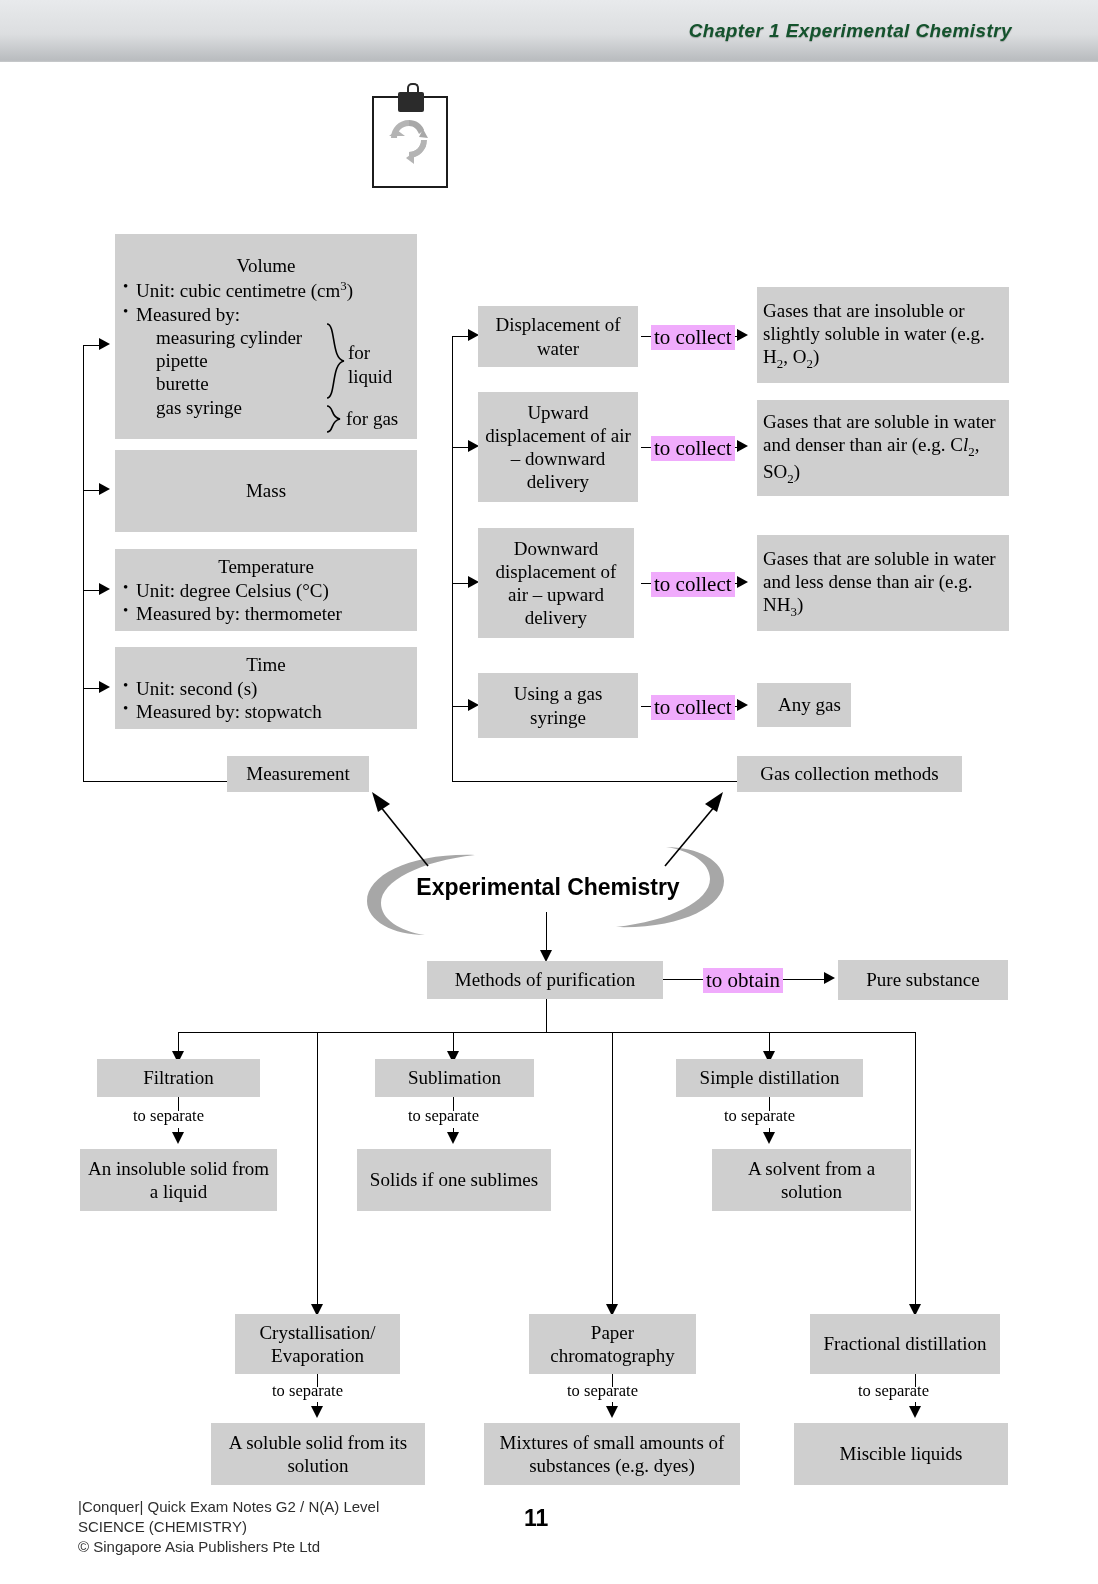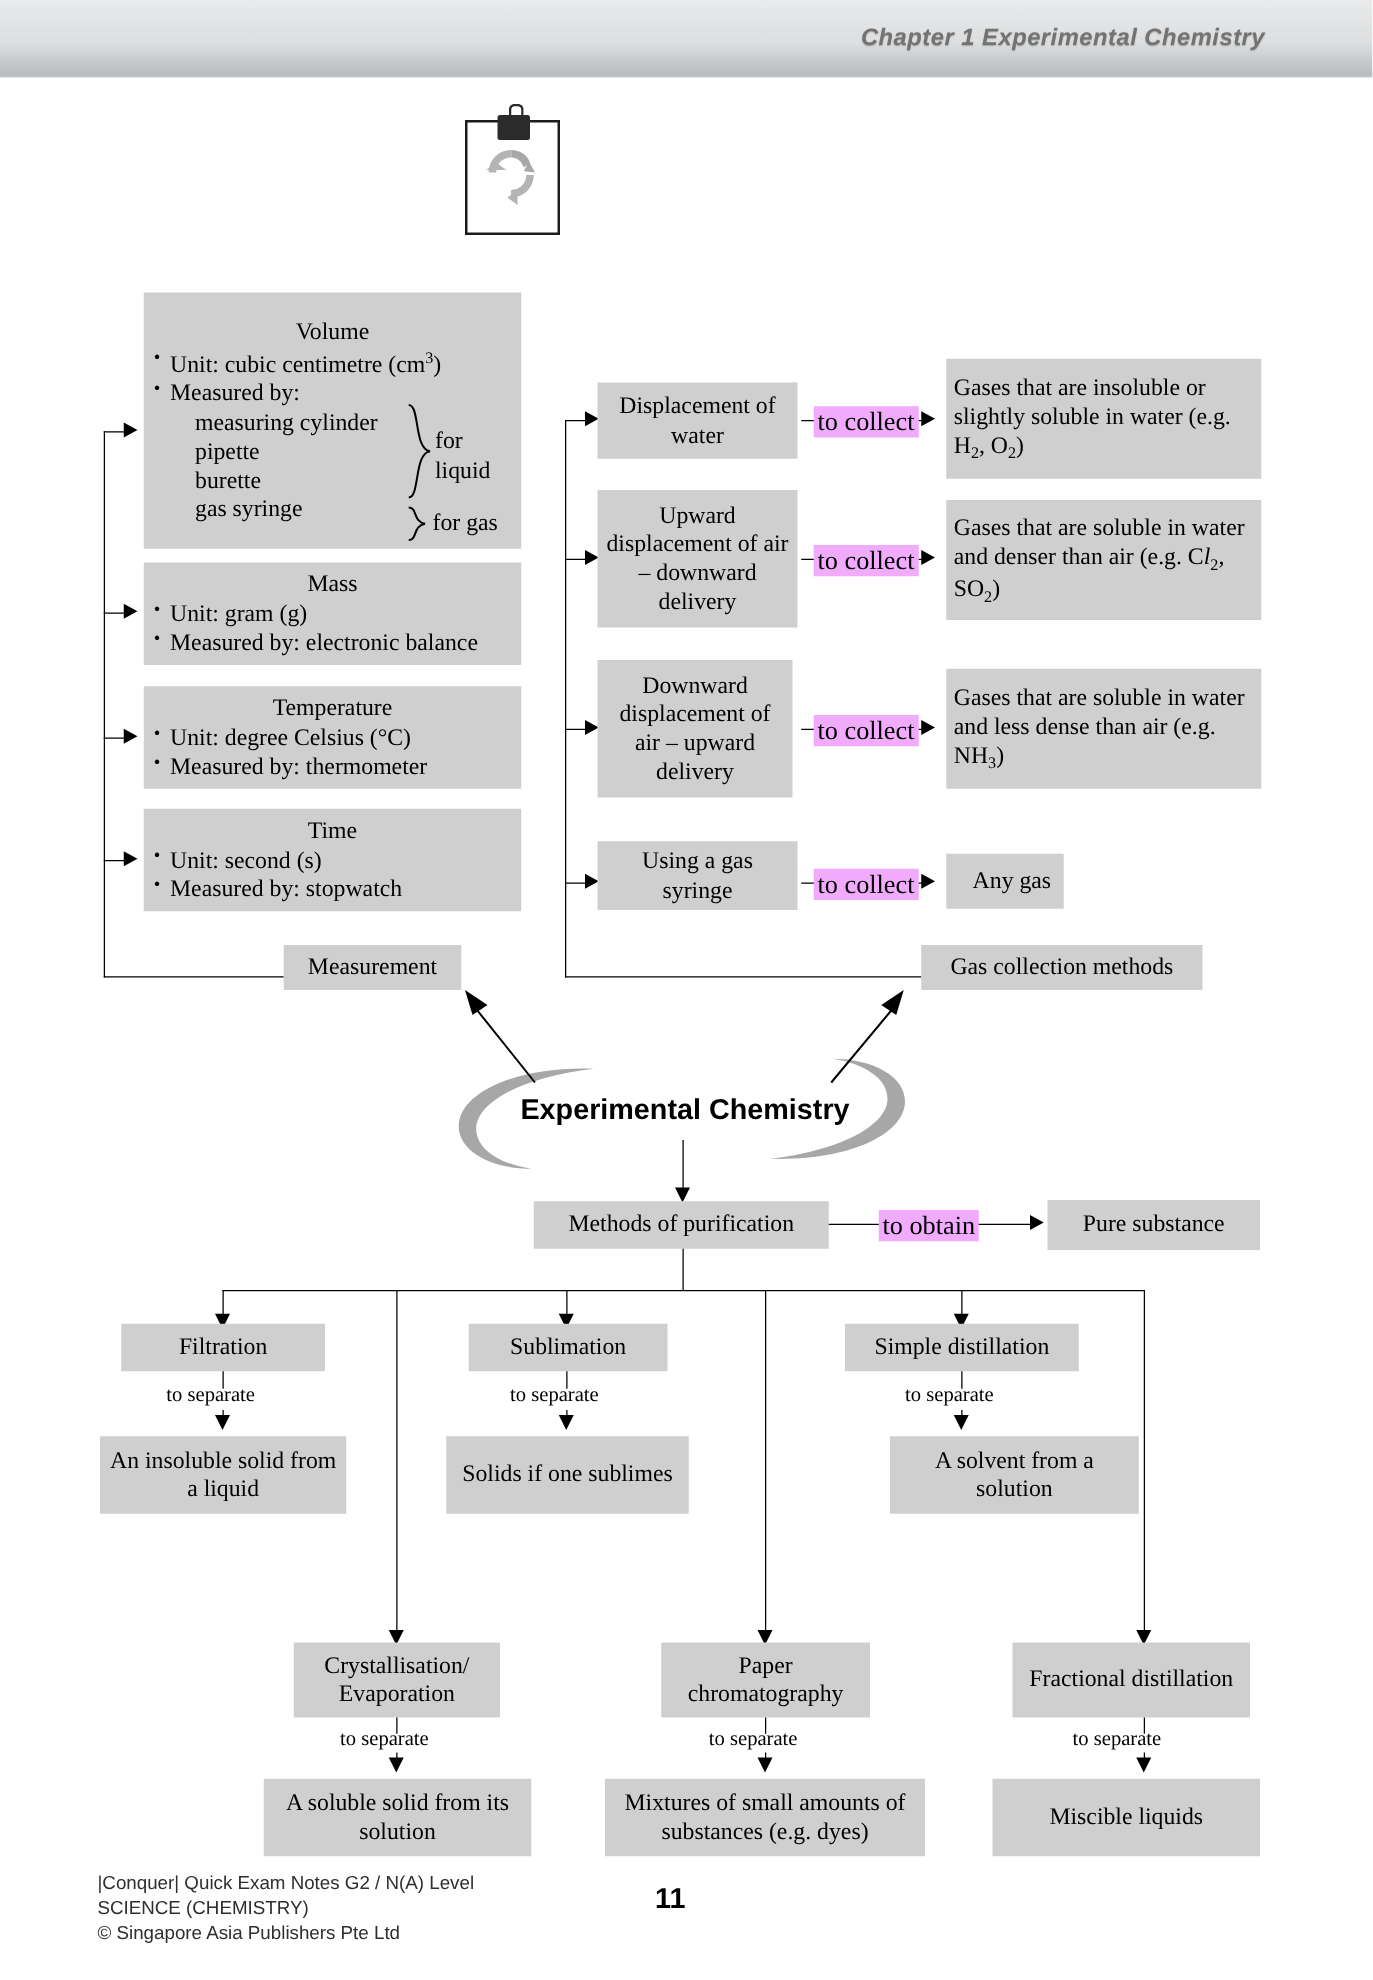--- a/index.html
+++ b/index.html
@@ -3,21 +3,21 @@
 <meta charset="utf-8">
 <style>
   html,body{margin:0;padding:0;background:#fff;}
   body{width:1098px;height:1584px;position:relative;overflow:hidden;
        font-family:"Liberation Serif","DejaVu Serif",serif;color:#000;}
 
   
   .topband{position:absolute;left:0;top:0;width:1098px;height:62px;
            background:linear-gradient(to bottom,#e8eaec 0%,#dcdee0 55%,#b9bcbf 97%,#c9cbcd 100%);}
   .chaptertitle{position:absolute;right:86px;top:20px;font-style:italic;font-weight:bold;
-                font-size:19px;color:#737373;font-family:"Liberation Sans","DejaVu Sans",sans-serif;
+                font-size:19px;color:#14532d;font-family:"Liberation Sans","DejaVu Sans",sans-serif;
                 letter-spacing:.4px;text-shadow:0 1px 1px rgba(120,120,120,.55);white-space:nowrap;}
 
   
   .cmwrap{position:absolute;left:372px;top:88px;width:345px;height:97px;}
   .clipboard{position:absolute;left:0;top:8px;width:72px;height:88px;background:#fff;border:2.5px solid #1c1c1c;}
   .clipshadow{position:absolute;left:5px;top:14px;width:72px;height:88px;background:#9a9a9a;z-index:-1;}
   .clipclamp{position:absolute;left:24px;top:-6px;width:26px;height:20px;background:#2b2b2b;border-radius:2px;}
   .clipclamp:before{content:"";position:absolute;left:9px;top:-9px;width:8px;height:11px;
                     border:2.5px solid #2b2b2b;border-bottom:none;border-radius:5px 5px 0 0;}
   .recycle{position:absolute;left:12px;top:18px;}
@@ -122,24 +122,20 @@
 </svg>
 <div class="lblnb" style="left:348px;top:341px;line-height:1.25;font-size:19px;">for<br>liquid</div>
 <svg style="position:absolute;left:325px;top:404px;" width="18" height="30">
   <path d="M2 2 C9 2 5 13 15 15 C5 17 9 28 2 28" fill="none" stroke="#000" stroke-width="1.6"></path>
 </svg>
 <div class="lblnb" style="left:346px;top:408px;font-size:19px;">for gas</div>
 
 <div class="box left" style="left:115px;top:450px;width:302px;height:82px;">
   <div class="inner">
     <span class="boxtitle">Mass</span>
-    <ul class="bl">
-      <li>Unit: gram (g)</li>
-      <li>Measured by: electronic balance</li>
-    </ul>
   </div>
 </div>
 
 <div class="box left" style="left:115px;top:549px;width:302px;height:82px;">
   <div class="inner">
     <span class="boxtitle">Temperature</span>
     <ul class="bl">
       <li>Unit: degree Celsius (°C)</li>
       <li>Measured by: thermometer</li>
     </ul>
@@ -194,21 +190,21 @@
 <div class="box" style="left:478px;top:528px;width:156px;height:110px;">
   <div class="inner">Downward displacement of air – upward delivery</div>
 </div>
 <div class="h" style="left:641px;top:583px;width:100px;"></div>
 <div class="lbl" style="left:651px;top:572px;">to collect</div>
 <div class="arrR" style="left:737px;top:576px;"></div>
 <div class="box left" style="left:757px;top:535px;width:252px;height:96px;">
   <div class="inner">Gases that are soluble in water and less dense than air (e.g. NH<sub>3</sub>)</div>
 </div>
 
-<div class="box" style="left:478px;top:673px;width:160px;height:55px;">
+<div class="box" style="left:478px;top:673px;width:160px;height:65px;">
   <div class="inner">Using a gas syringe</div>
 </div>
 <div class="h" style="left:641px;top:706px;width:100px;"></div>
 <div class="lbl" style="left:651px;top:695px;">to collect</div>
 <div class="arrR" style="left:737px;top:699px;"></div>
 <div class="box" style="left:757px;top:683px;width:94px;height:44px;padding-left:11px;">
   <div class="inner">Any gas</div>
 </div>
 
 <div class="box" style="left:737px;top:756px;width:225px;height:36px;">

